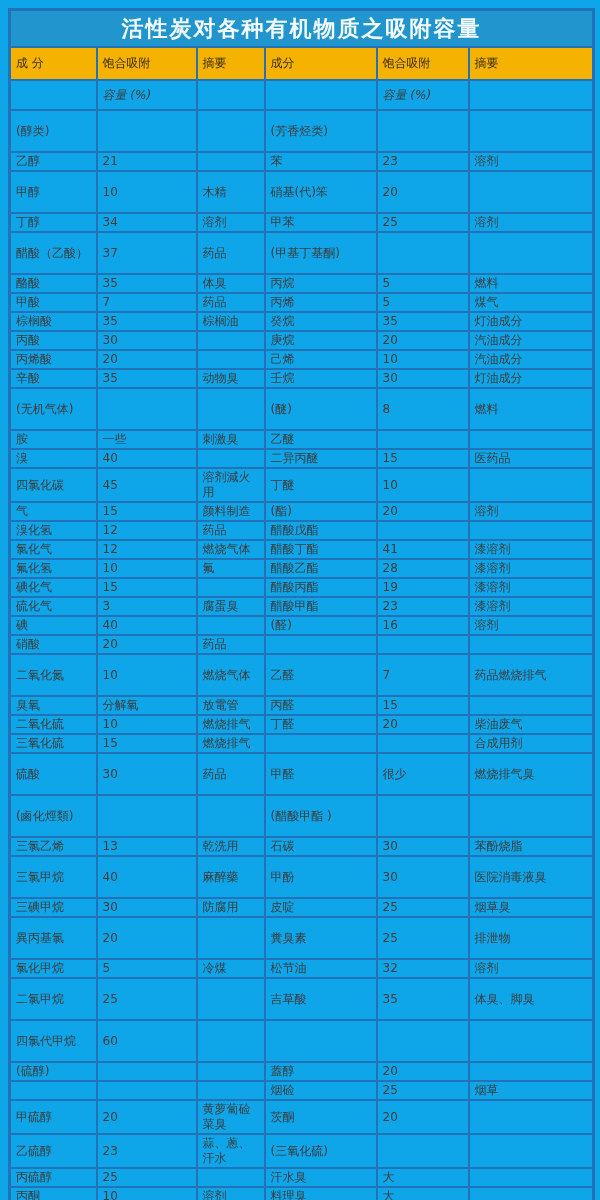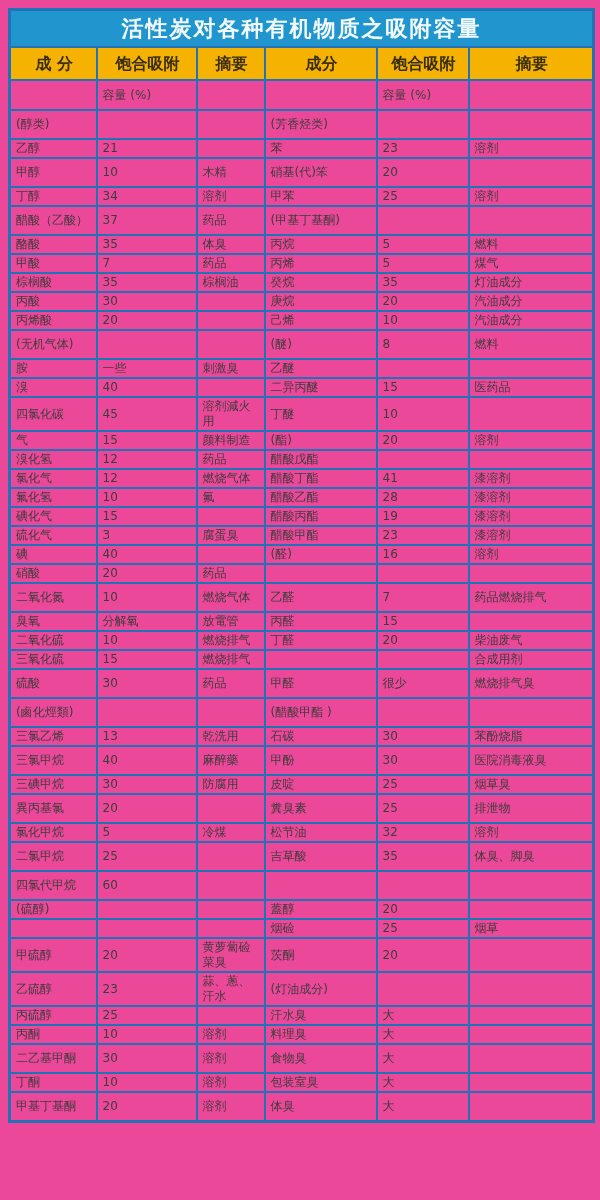--- a/index.html
+++ b/index.html
@@ -1,17 +1,17 @@
 <!DOCTYPE html>
 <html><head>
 <meta charset="utf-8">
 <style>
   html, body { margin: 0; padding: 0; background: #ffffff; }
   .page {
-    width: 600px; height: 1200px; overflow: hidden; background: #ec4899;
+    width: 600px; height: 1200px; overflow: hidden; background: #0ea5e9;
     font-family: "DejaVu Sans", sans-serif; box-sizing: border-box;
   }
   table.adsorption {
     border-collapse: collapse; table-layout: fixed;
     width: 584px; margin: 8px 8px 0 8px;
     border: 3px solid #2172b7;
   }
   table.adsorption td, table.adsorption th {
     border: 2px solid #2172b7;
     padding: 1px 3px 1px 5px;
@@ -20,25 +20,25 @@
     text-align: left; vertical-align: middle;
     overflow: hidden; word-break: break-all;
   }
   tr.title-row th {
     background: #2196ce; color: #f4fbff;
     font-size: 22px; line-height: 26px; font-weight: bold;
     text-align: center; letter-spacing: 2px; height: 31px; padding: 2px;
   }
   tr.header-row th {
     background: #f5b201; color: #3b2f00;
-    font-size: 16px; font-weight: bold; height: 29px; text-align: center;
+    font-size: 12px; font-weight: normal; height: 29px;
   }
-  tr.subheader-row td { height: 26px; }
+  tr.subheader-row td { height: 26px; font-style: italic; }
   tbody tr { height: 19px; }
-  tbody tr.tall { height: 29px; margin-top: 28px; }
+  tbody tr.tall { height: 42px; margin-top: 28px; }
 </style>
 </head>
 <body>
 
 <div class="page">
   <table class="adsorption">
     <colgroup id="cols">
         <col style="width: 87px;">
         <col style="width: 100px;">
         <col style="width: 68px;">
@@ -141,20 +141,28 @@
           <td>汽油成分</td>
         </tr>
         <tr>
           <td>丙烯酸</td>
           <td>20</td>
           <td></td>
           <td>己烯</td>
           <td>10</td>
           <td>汽油成分</td>
         </tr>
+        <tr>
+          <td>辛酸</td>
+          <td>35</td>
+          <td>动物臭</td>
+          <td>壬烷</td>
+          <td>30</td>
+          <td>灯油成分</td>
+        </tr>
         <tr class="tall">
           <td>(无机气体)</td>
           <td></td>
           <td></td>
           <td>(醚)</td>
           <td>8</td>
           <td>燃料</td>
         </tr>
         <tr>
           <td>胺</td>
@@ -369,21 +377,21 @@
           <td>20</td>
           <td>黄萝蔔硷菜臭</td>
           <td>茨酮</td>
           <td>20</td>
           <td></td>
         </tr>
         <tr>
           <td>乙硫醇</td>
           <td>23</td>
           <td>蒜、蔥、汗水</td>
-          <td>(灯油成分)</td>
+          <td>(三氧化硫)</td>
           <td></td>
           <td></td>
         </tr>
         <tr>
           <td>丙硫醇</td>
           <td>25</td>
           <td></td>
           <td>汗水臭</td>
           <td>大</td>
           <td></td>

